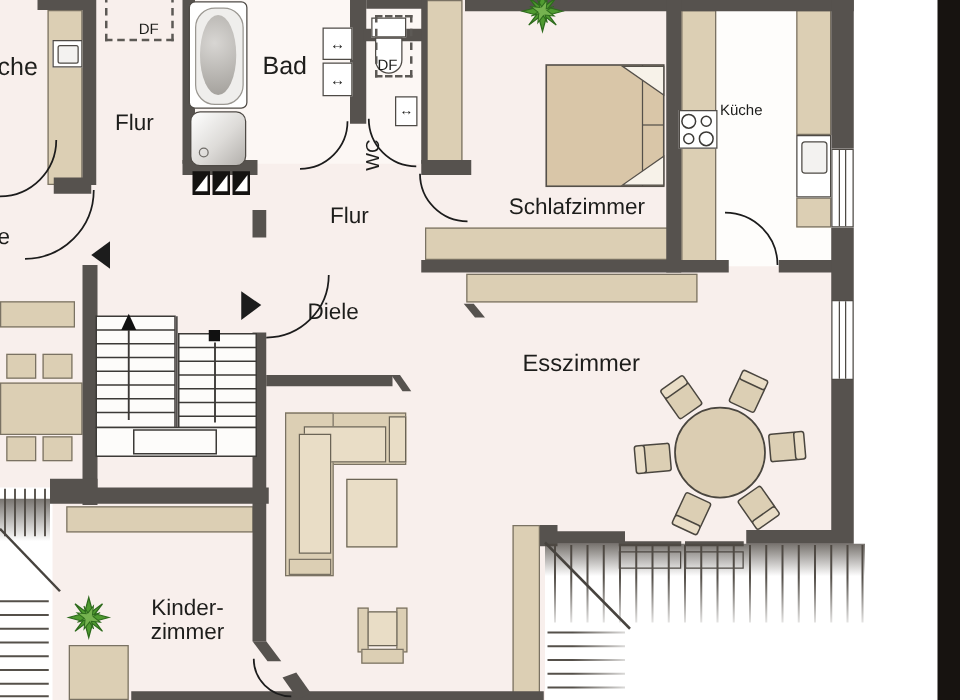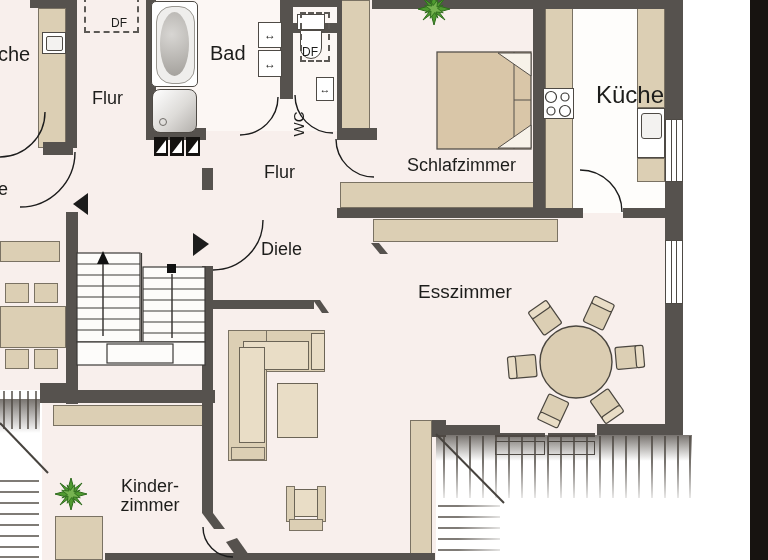--- a/index.html
+++ b/index.html
@@ -255,21 +255,21 @@
   </svg>
 
   <div class="lbl" style="left:-2px;top:44px;font-size:20px;">che</div>
   <div class="lbl lbl-sm" style="left:111px;top:17px;">DF</div>
   <div class="lbl" style="left:92px;top:89px;">Flur</div>
   <div class="lbl" style="left:210px;top:43px;font-size:20px;">Bad</div>
   <div class="lbl lbl-sm" style="left:302px;top:46px;">DF</div>
   <div class="lbl" style="left:277px;top:102px;width:44px;height:44px;display:flex;align-items:center;justify-content:center;transform:rotate(-90deg);font-size:15px;">WC</div>
   <div class="lbl" style="left:264px;top:163px;">Flur</div>
   <div class="lbl" style="left:-2px;top:180px;">e</div>
-  <div class="lbl" style="left:261px;top:240px;">Diele</div>
+  <div class="lbl" style="left:246px;top:240px;">Diele</div>
   <div class="lbl" style="left:407px;top:156px;">Schlafzimmer</div>
-  <div class="lbl" style="left:596px;top:82px;font-size:24px;">Küche</div>
+  <div class="lbl" style="left:576px;top:82px;font-size:12px;">Küche</div>
   <div class="lbl lbl-c" style="left:105px;top:477px;width:90px;">
     <div>Kinder-</div>
     <div>zimmer</div>
   </div>
   <div class="lbl" style="left:418px;top:282px;font-size:19px;">Esszimmer</div>
 </div>
 
 </body></html>

